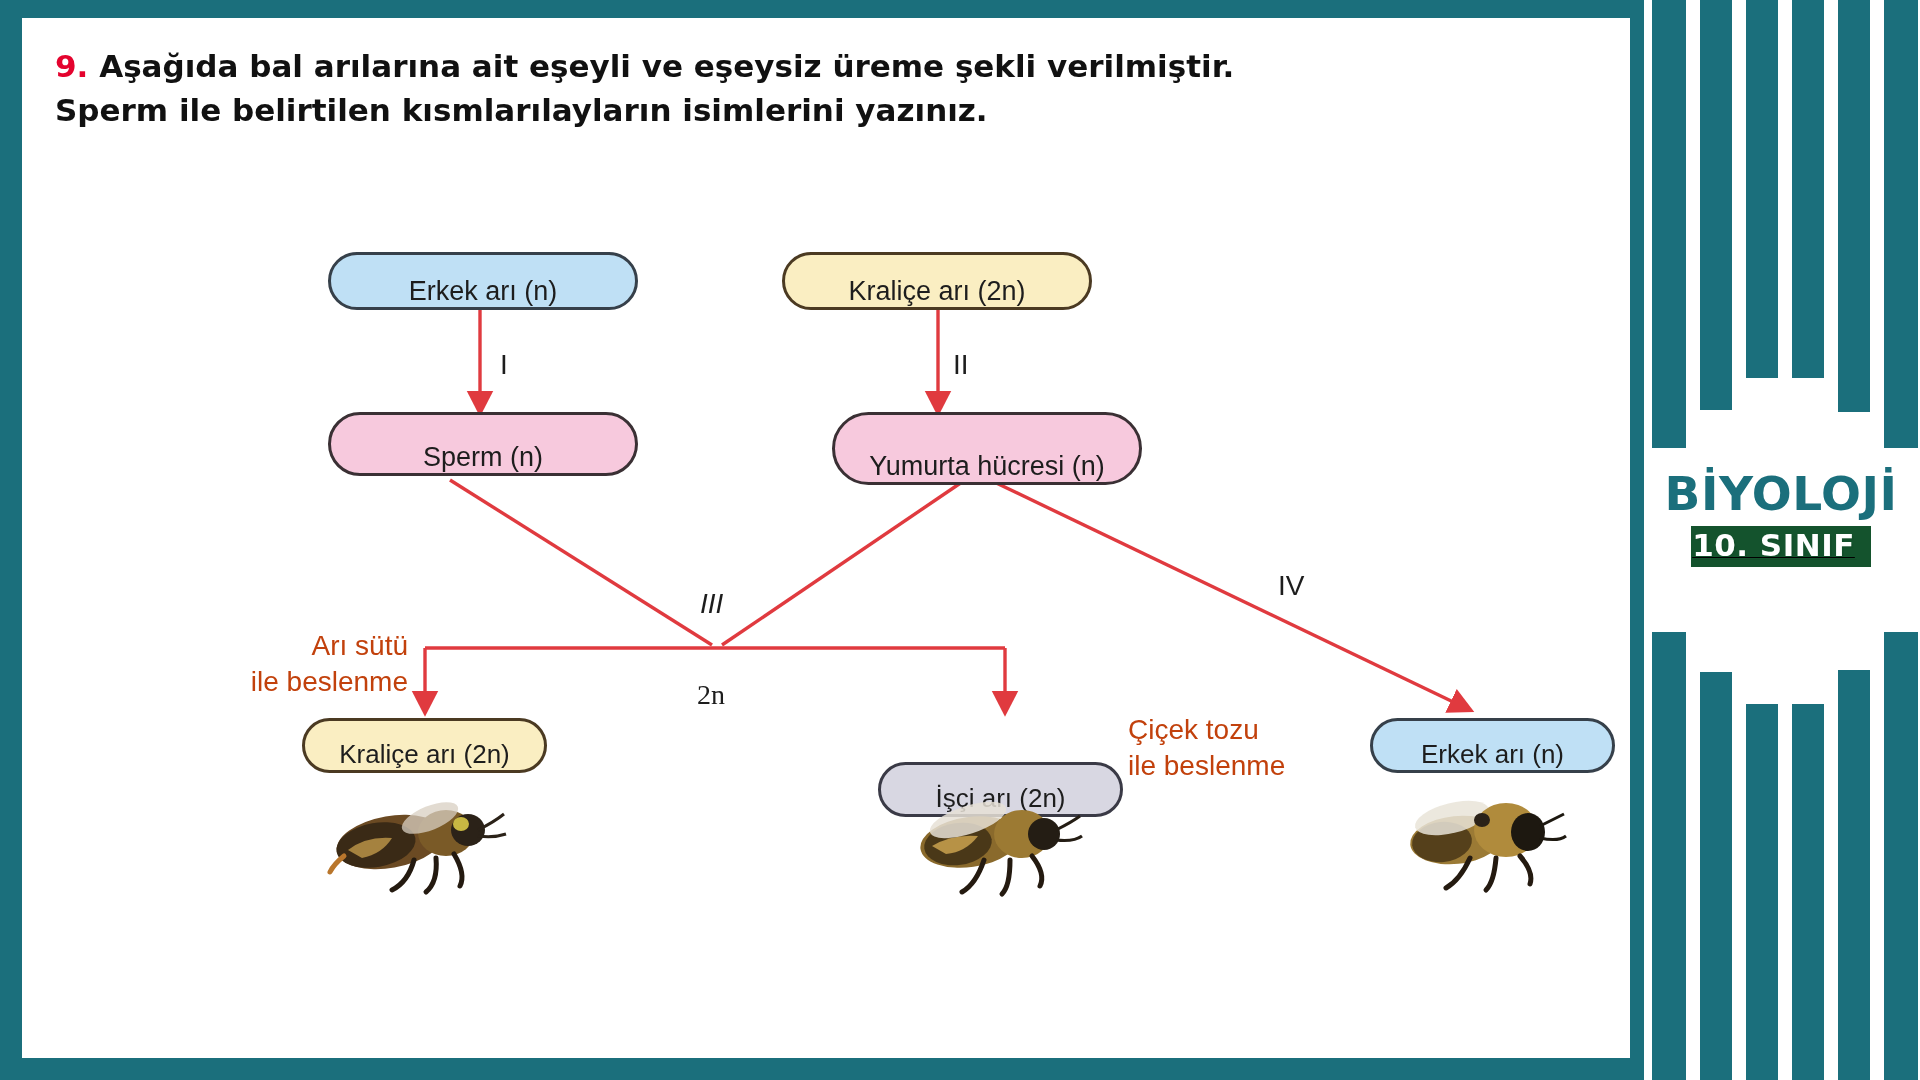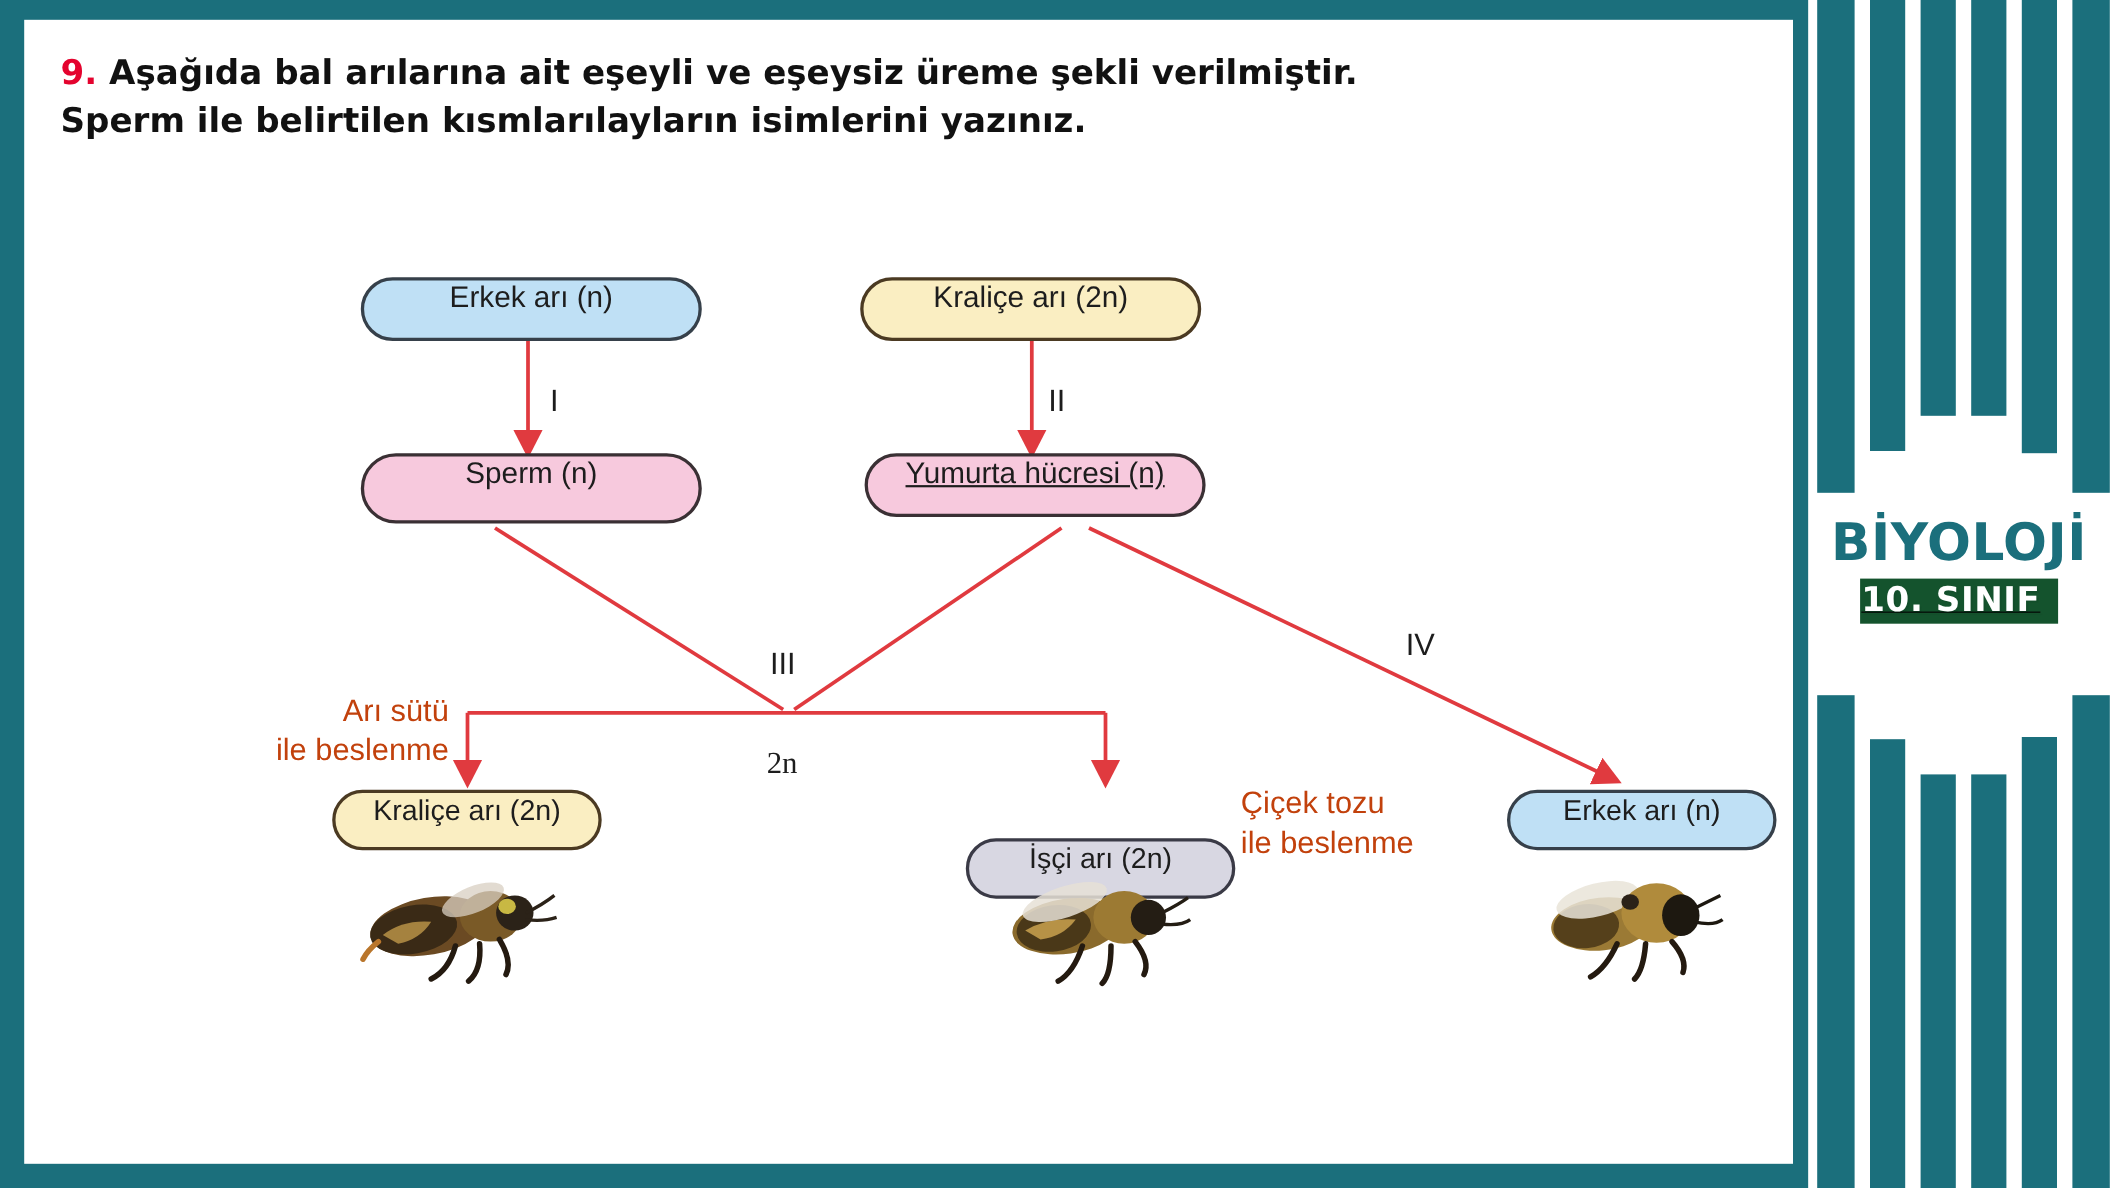--- a/index.html
+++ b/index.html
@@ -124,21 +124,21 @@
     height: 1080px;
     pointer-events: none;
   }
 
   .node {
     position: absolute;
     box-sizing: border-box;
     border-radius: 40px;
     border: 3px solid #3c3c3c;
     display: flex;
-    align-items: flex-start;
+    align-items: flex-end;
     justify-content: center;
     font-family: "Liberation Sans", sans-serif;
     font-size: 27px;
     color: #1d1d1d;
     white-space: nowrap;
   }
   .node.blue   { background: #bfe0f5; border-color: #36404a; }
   .node.cream  { background: #faeec2; border-color: #4b3a22; }
   .node.pink   { background: #f7c9dd; border-color: #3a3034; }
   .node.gray   { background: #d8d7e2; border-color: #3a3a46; }
@@ -234,27 +234,27 @@
     <div class="node blue" style="left:328px; top:252px; width:310px; height:58px;">
       <span>Erkek arı (n)</span>
     </div>
     <div class="node cream" style="left:782px; top:252px; width:310px; height:58px;">
       <span>Kraliçe arı (2n)</span>
     </div>
 
     <div class="node pink" style="left:328px; top:412px; width:310px; height:64px;">
       <span>Sperm (n)</span>
     </div>
-    <div class="node pink" style="left:786px; top:412px; width:310px; height:58px;text-decoration:underline;">
+    <div class="node pink" style="left:832px; top:412px; width:310px; height:73px;">
       <span>Yumurta hücresi (n)</span>
     </div>
 
     <div class="wire-label" style="left:500px; top:349px;">I</div>
     <div class="wire-label" style="left:953px; top:349px;">II</div>
-    <div class="wire-label" style="left:700px; top:588px;">III</div>
+    <div class="wire-label" style="left:700px; top:588px;font-style:italic;">III</div>
     <div class="wire-label" style="left:1278px; top:570px;">IV</div>
     <div class="wire-label" style="left:697px; top:679px;font-family:Liberation Serif, serif;">2n</div>
 
     <div class="side-note right-al" style="left:248px; top:628px; width:160px;">
       <div>Arı sütü</div>
       <div>ile beslenme</div>
     </div>
     <div class="side-note" style="left:1128px; top:712px;">
       <div>Çiçek tozu</div>
       <div>ile beslenme</div>

